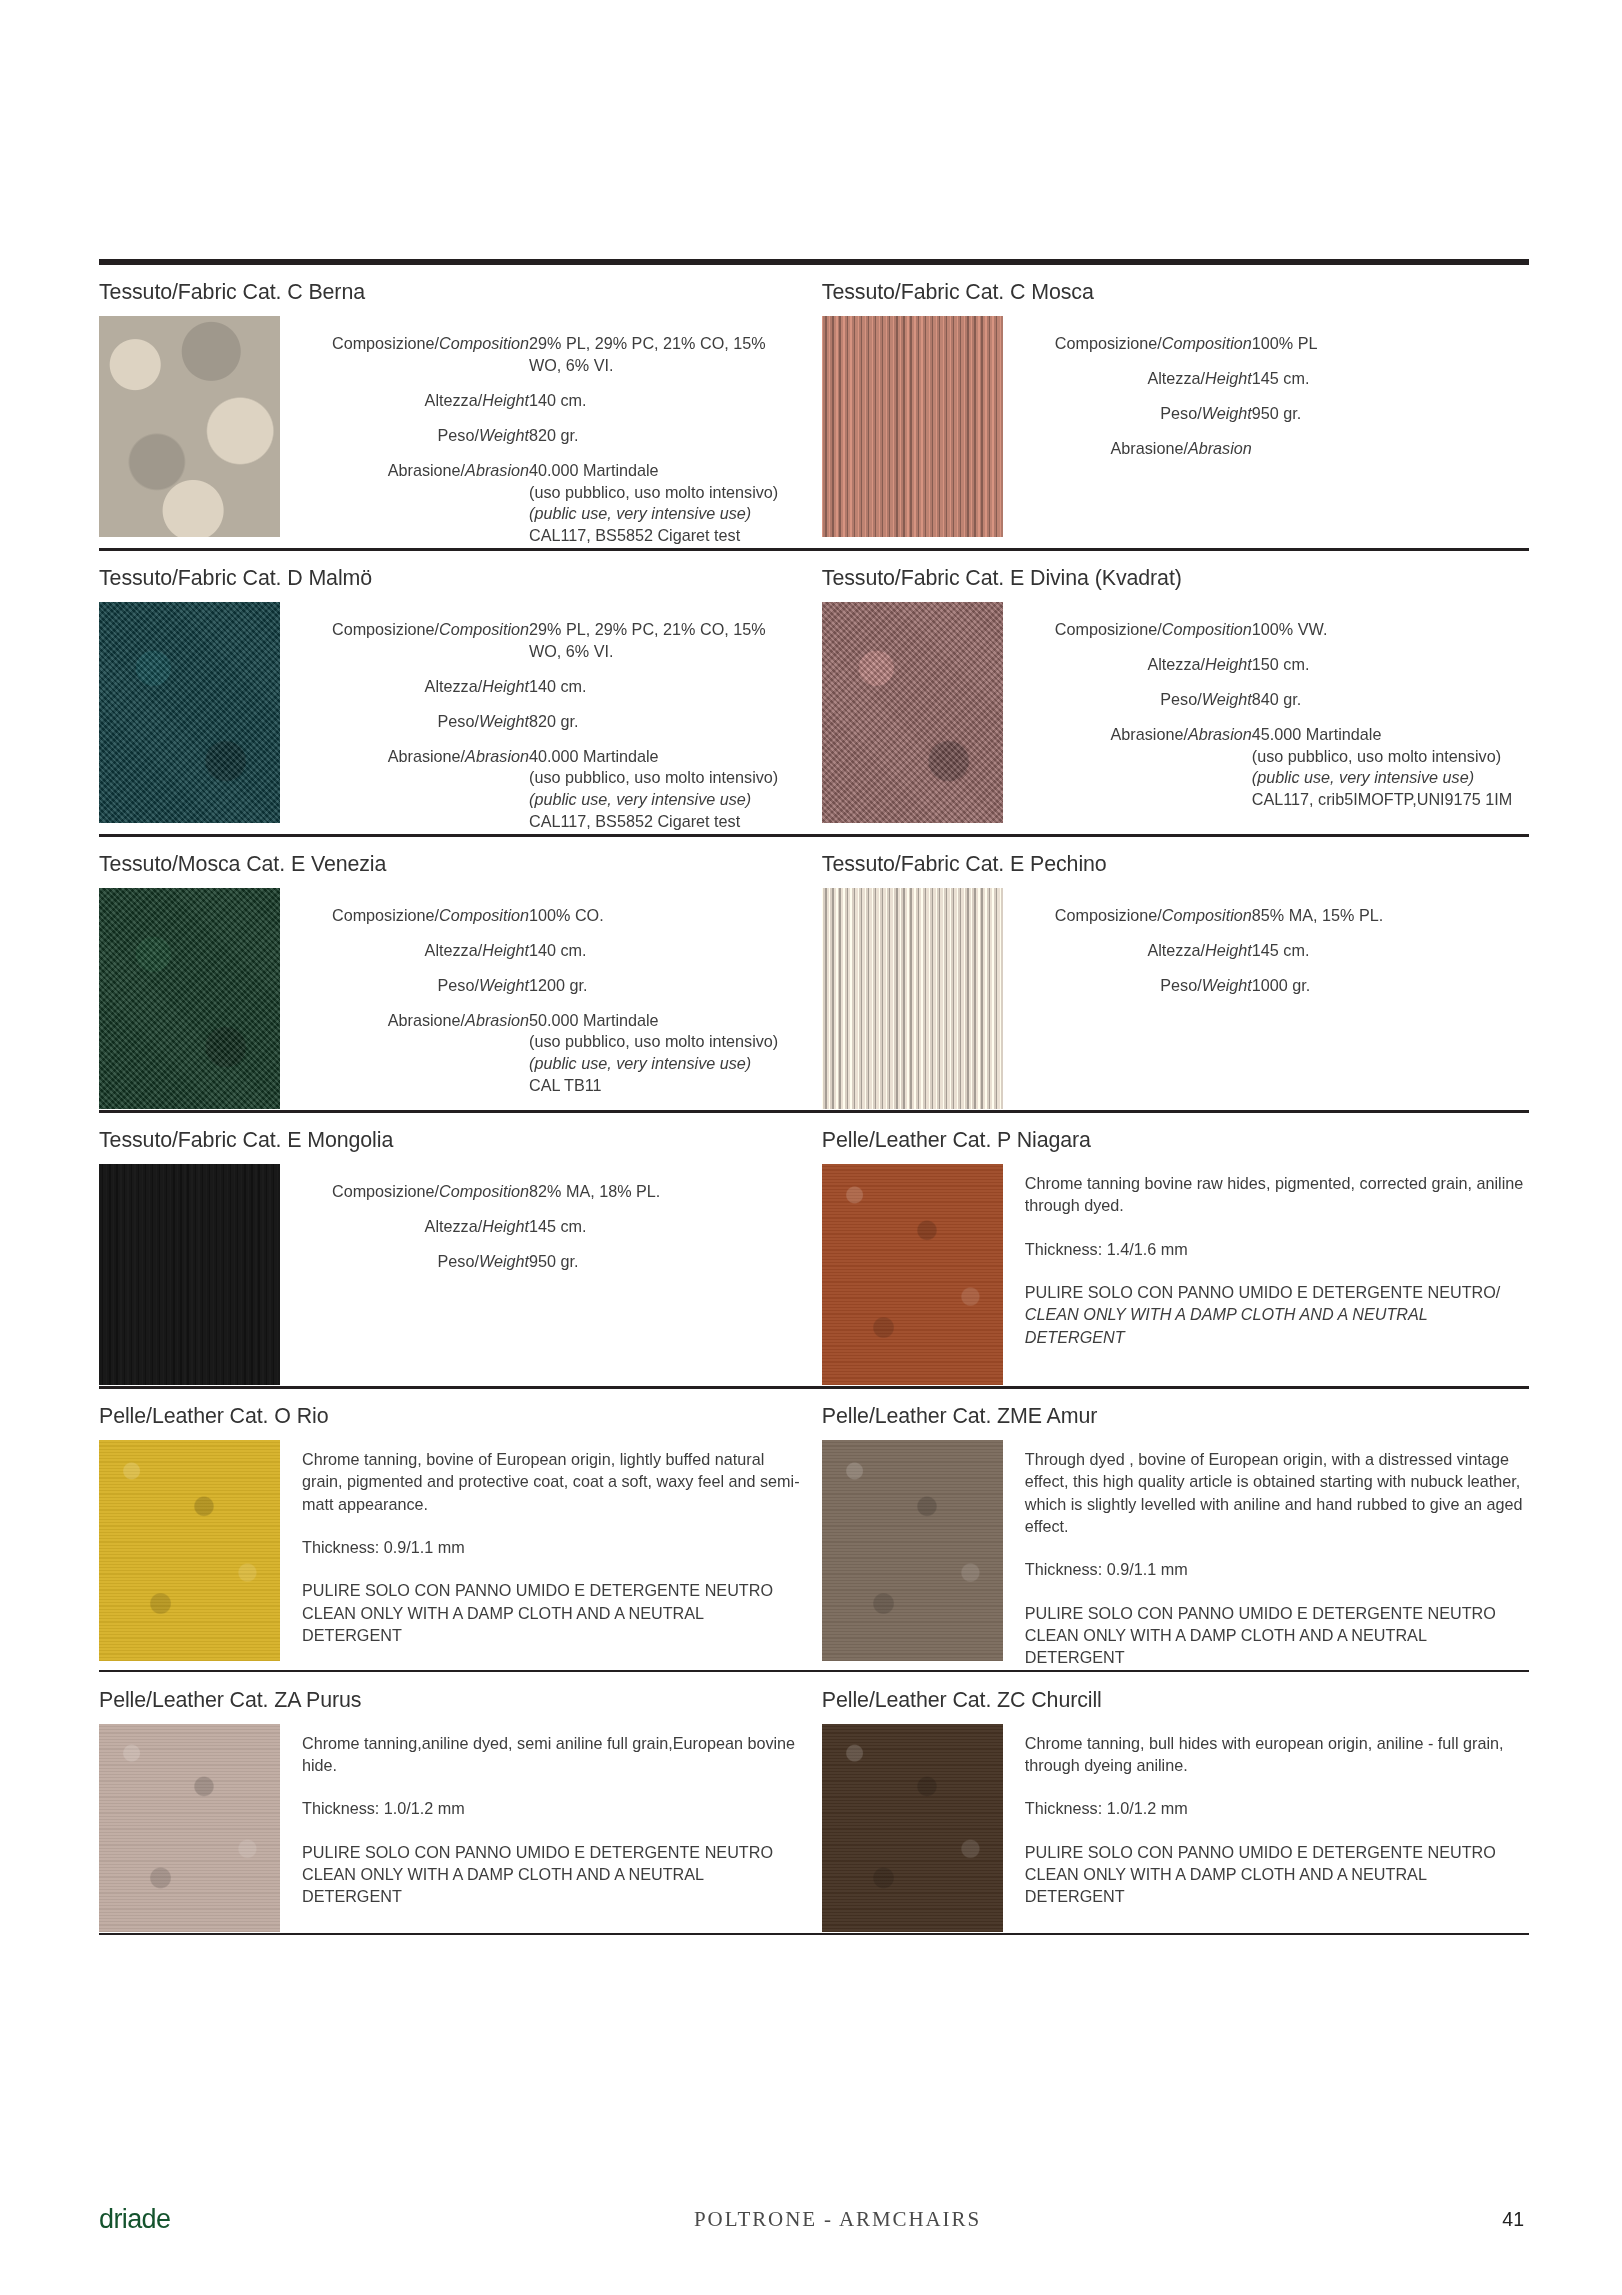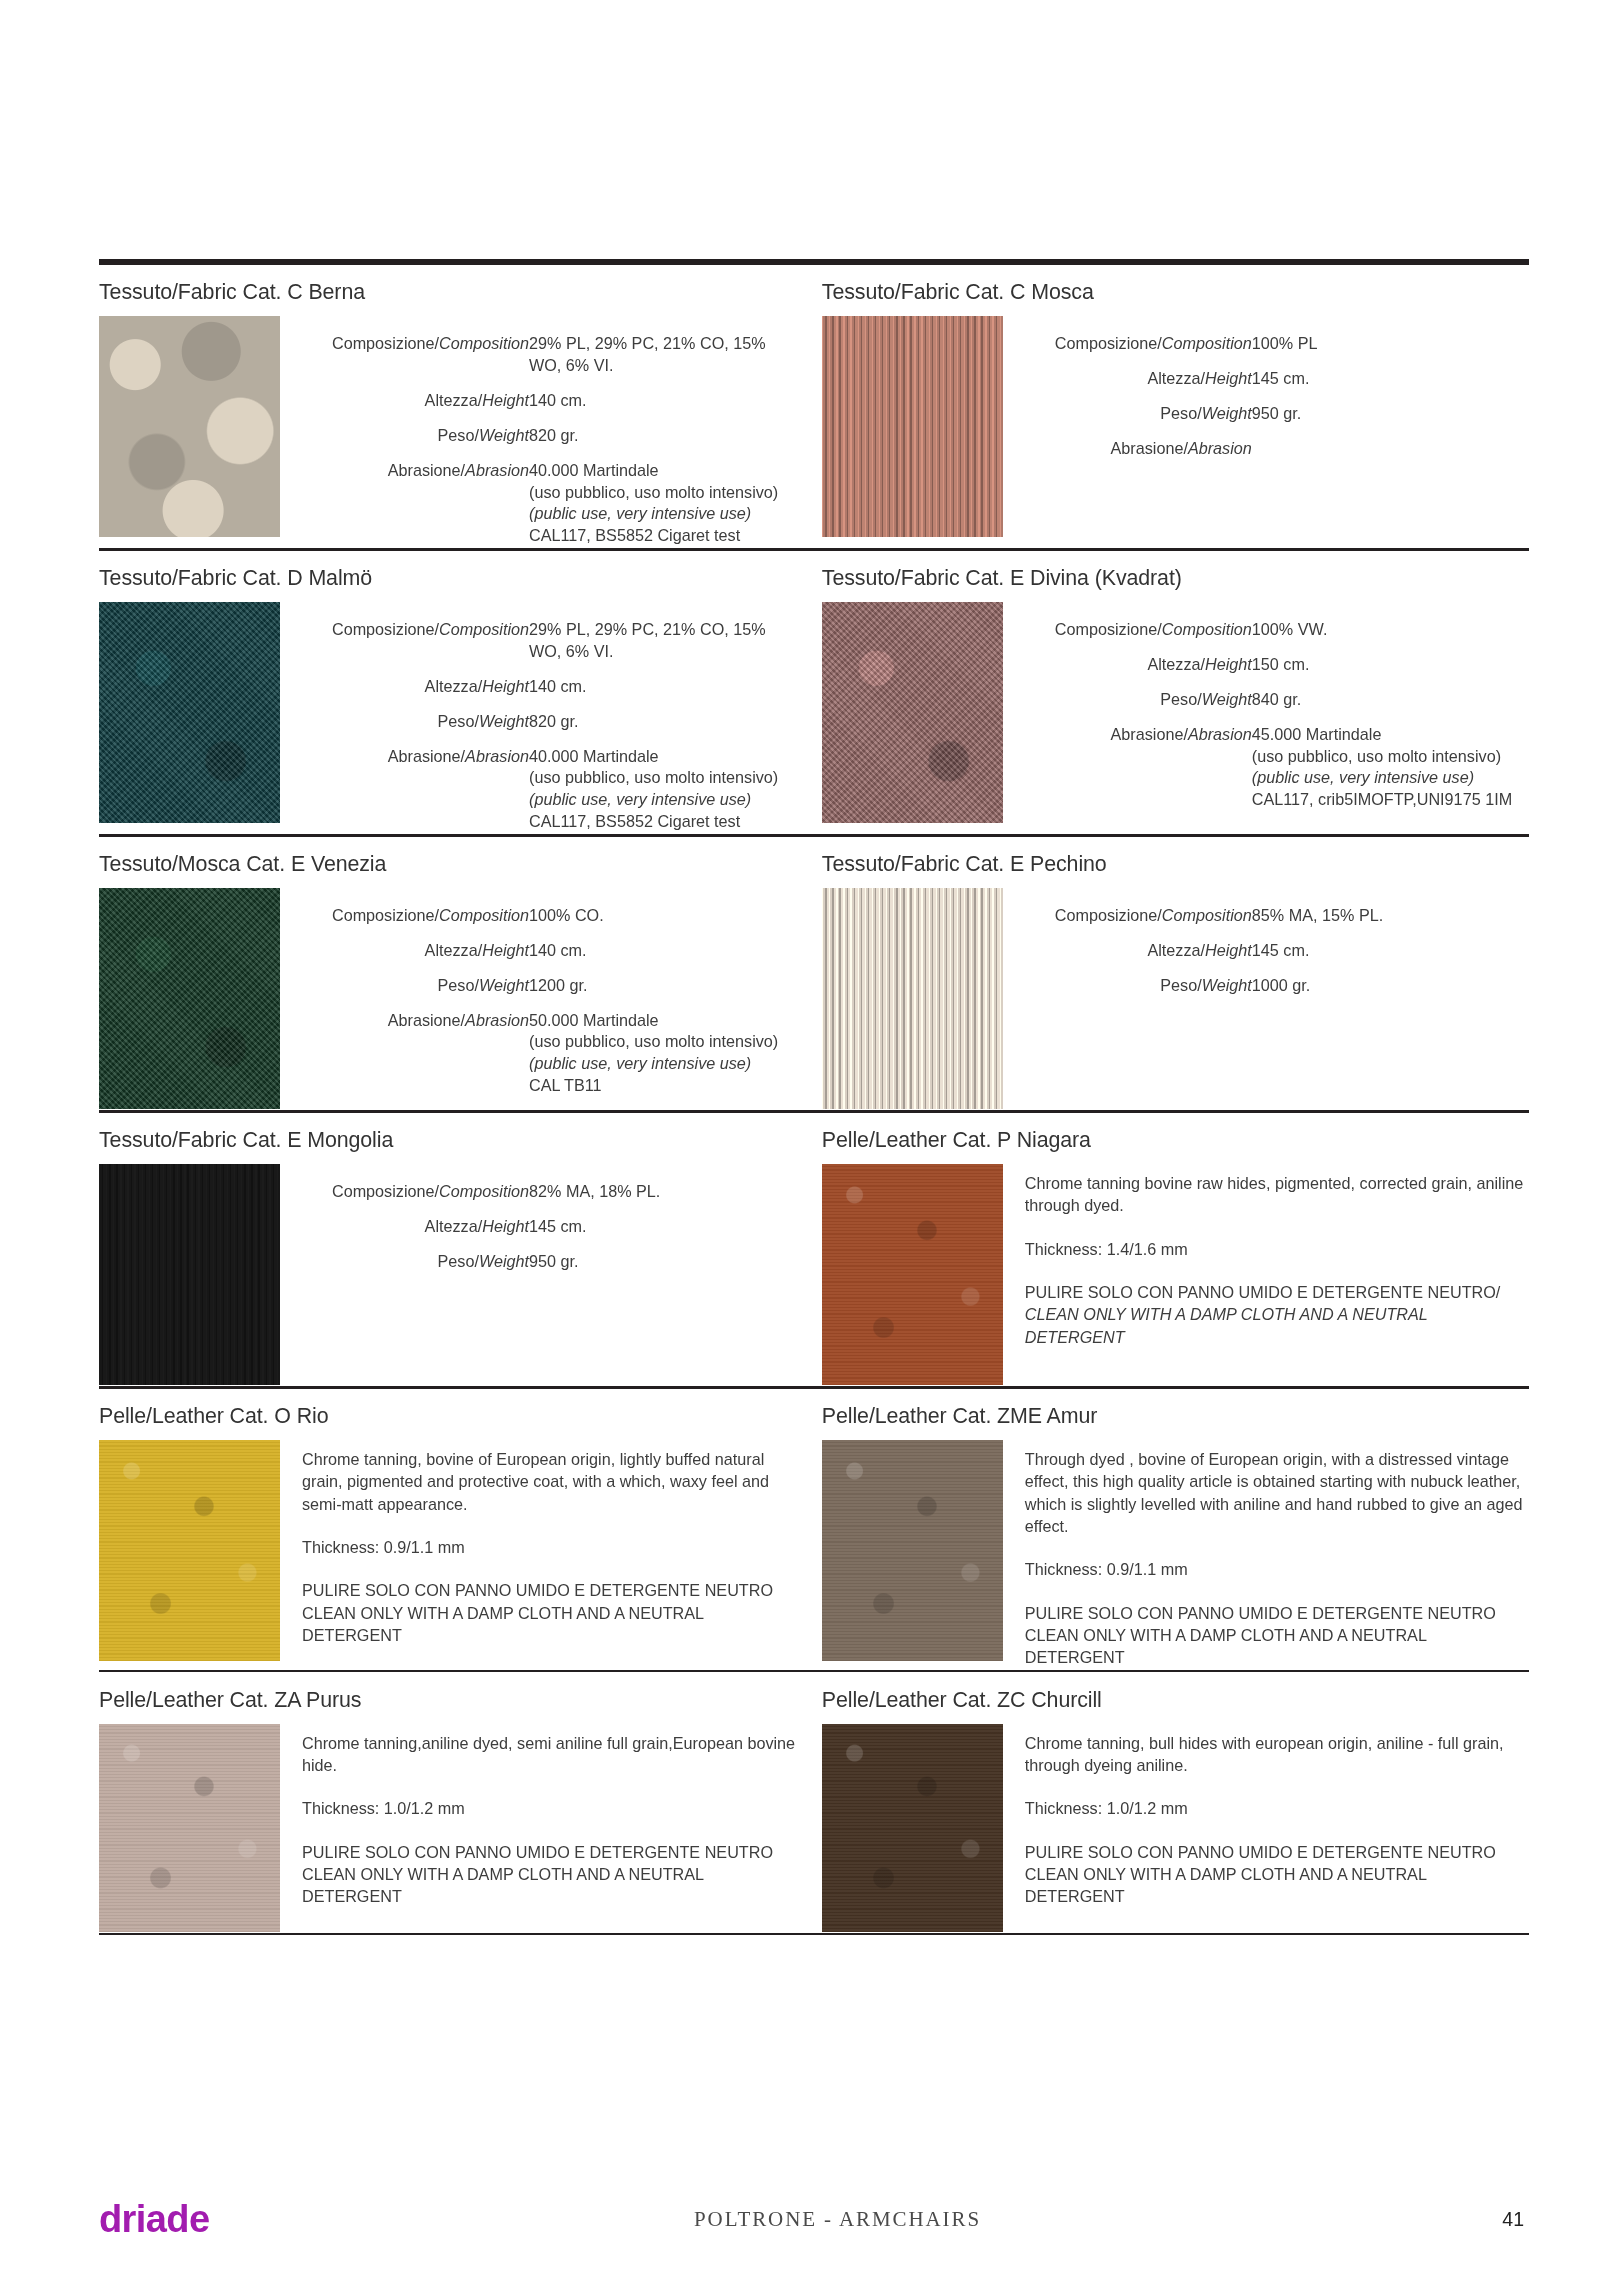--- a/index.html
+++ b/index.html
@@ -135,23 +135,23 @@
   .footer {
     position: absolute;
     left: 99px;
     right: 99px;
     top: 2197px;
     height: 45px;
     display: flex;
     align-items: center;
   }
   .brand {
-    font-size: 38px;
-    font-weight: bold;
-    color: #a21caf;
+    font-size: 27px;
+    font-weight: normal;
+    color: #14532d;
     letter-spacing: -0.6px;
     font-family: "Liberation Sans", sans-serif;
     flex: 0 0 auto;
     width: 279px;
   }
   .footer-center {
     flex: 1 1 auto;
     text-align: center;
     font-family: "Liberation Serif", serif;
     font-size: 21px;
@@ -375,21 +375,21 @@
         </div>
         <div class="rule"></div>
         <div class="row">
           <div class="card left">
             <div class="card-title">Pelle/Leather Cat. O Rio</div>
             <div class="card-body">
               <div class="swatch" style="height: 221px;">
                 <div class="tex" style="background: radial-gradient(circle at 18% 14%, rgba(255, 255, 255, 0.16) 0px, rgba(255, 255, 255, 0.16) 7.8px, transparent 9px) 0% 0% / auto, radial-gradient(circle at 58% 30%, rgba(0, 0, 0, 0.16) 0px, rgba(0, 0, 0, 0.16) 9px, transparent 10.4px), radial-gradient(circle at 82% 60%, rgba(255, 255, 255, 0.12) 0px, rgba(255, 255, 255, 0.12) 8.4px, transparent 9.7px), radial-gradient(circle at 34% 74%, rgba(0, 0, 0, 0.14) 0px, rgba(0, 0, 0, 0.14) 9.7px, transparent 11px), repeating-linear-gradient(0deg, rgba(0, 0, 0, 0.05) 0px, rgba(0, 0, 0, 0.05) 1.3px, rgba(255, 255, 255, 0.04) 1.3px, rgba(255, 255, 255, 0.04) 3.2px), linear-gradient(rgb(214, 177, 40), rgb(214, 177, 40));"></div>
               </div>
               <div class="desc">
-                <p>Chrome tanning, bovine of European origin, lightly buffed natural grain, pigmented and protective coat, with a which, waxy feel and semi-matt appearance.</p>
+                <p>Chrome tanning, bovine of European origin, lightly buffed natural grain, pigmented and protective coat, coat a soft, waxy feel and semi-matt appearance.</p>
                 <p>Thickness: 0.9/1.1 mm</p>
                 <p class="care">PULIRE SOLO CON PANNO UMIDO E DETERGENTE NEUTRO<br>CLEAN ONLY WITH A DAMP CLOTH AND A NEUTRAL DETERGENT</p>
               </div>
             </div>
           </div>
           <div class="card right">
             <div class="card-title">Pelle/Leather Cat. ZME Amur</div>
             <div class="card-body">
               <div class="swatch" style="height: 221px;">
                 <div class="tex" style="background: radial-gradient(circle at 18% 14%, rgba(255, 255, 255, 0.16) 0px, rgba(255, 255, 255, 0.16) 7.8px, transparent 9px) 0% 0% / auto, radial-gradient(circle at 58% 30%, rgba(0, 0, 0, 0.16) 0px, rgba(0, 0, 0, 0.16) 9px, transparent 10.4px), radial-gradient(circle at 82% 60%, rgba(255, 255, 255, 0.12) 0px, rgba(255, 255, 255, 0.12) 8.4px, transparent 9.7px), radial-gradient(circle at 34% 74%, rgba(0, 0, 0, 0.14) 0px, rgba(0, 0, 0, 0.14) 9.7px, transparent 11px), repeating-linear-gradient(0deg, rgba(0, 0, 0, 0.05) 0px, rgba(0, 0, 0, 0.05) 1.3px, rgba(255, 255, 255, 0.04) 1.3px, rgba(255, 255, 255, 0.04) 3.2px), linear-gradient(rgb(122, 106, 92), rgb(122, 106, 92));"></div>

